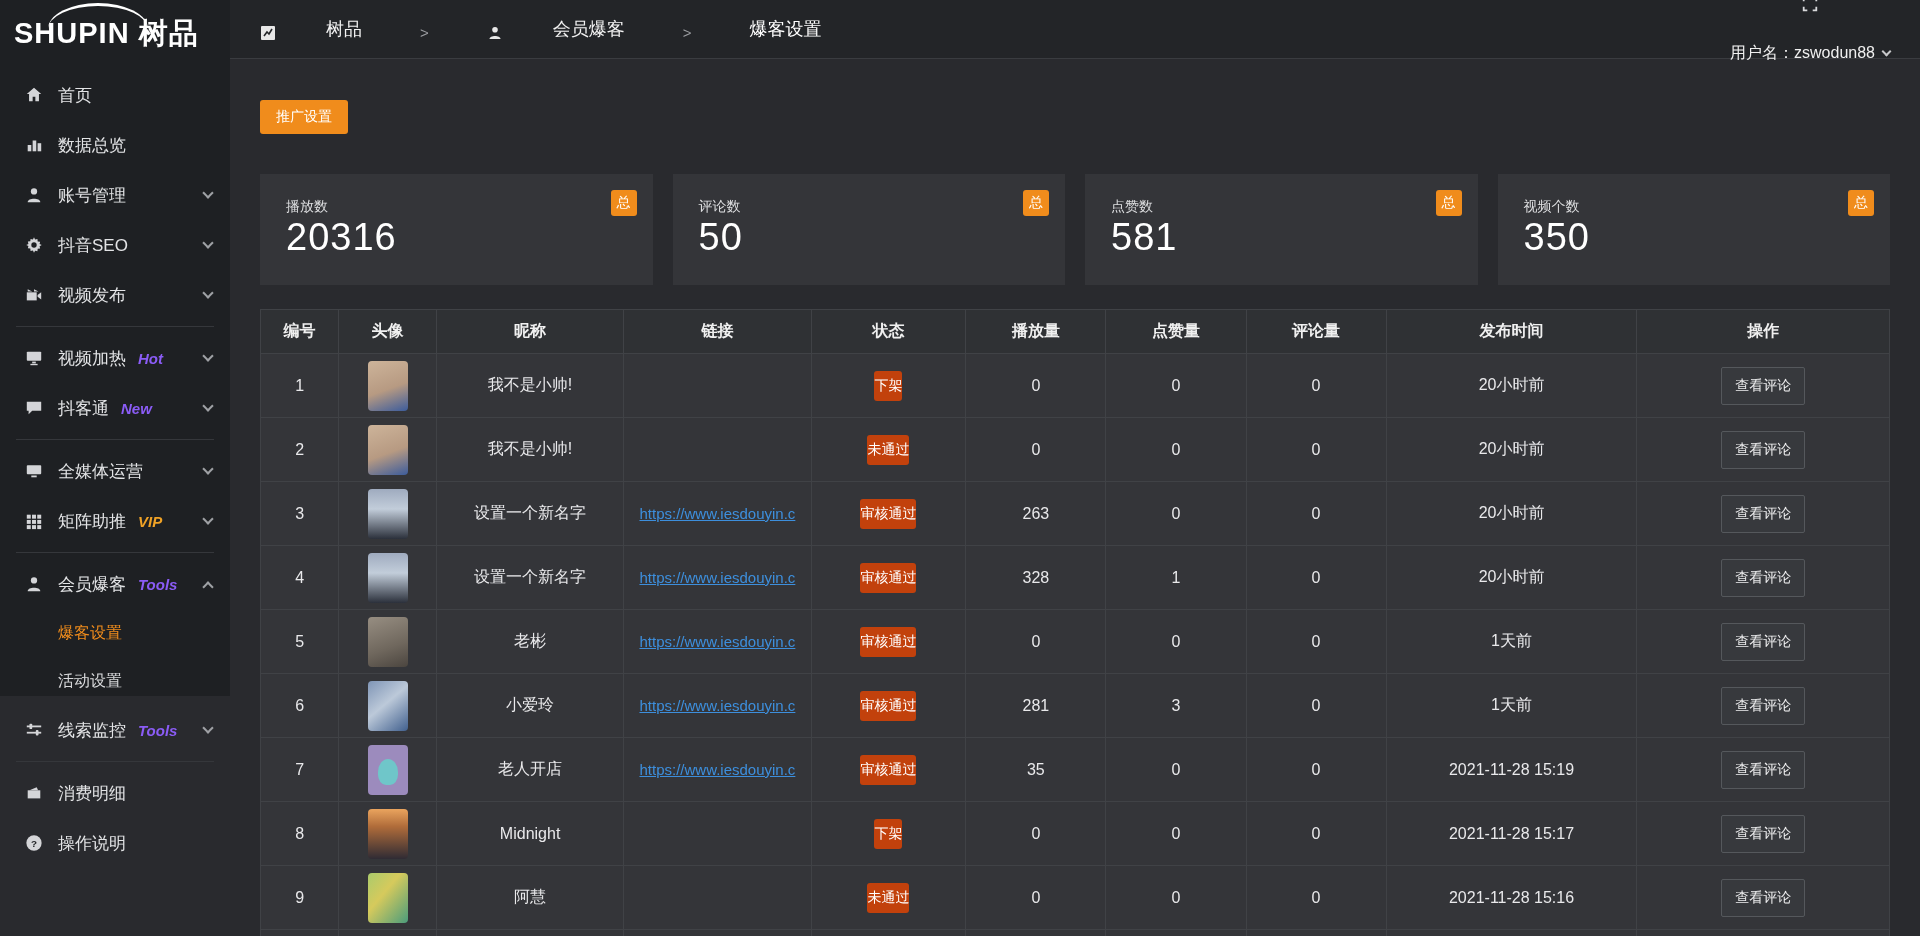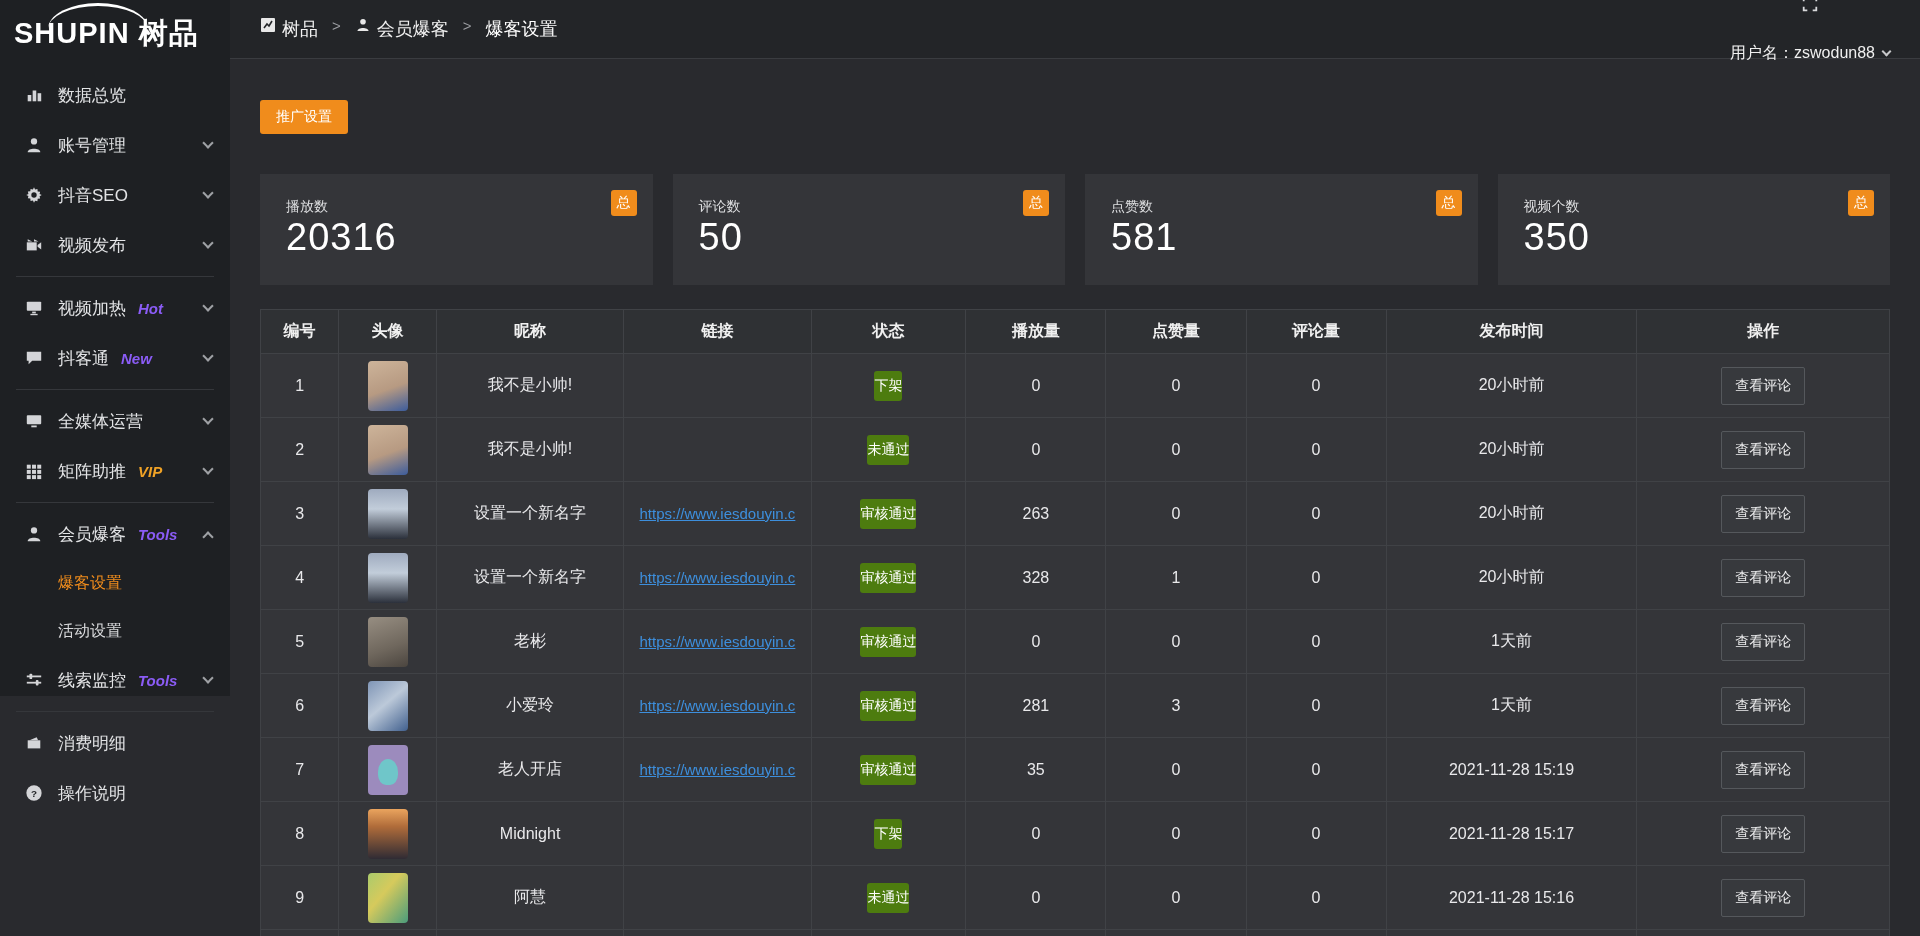--- a/index.html
+++ b/index.html
@@ -26,21 +26,21 @@
   .tag.gold { color:#f0a226; }
   .chev { position:absolute; right:18px; width:8px; height:8px;
     border-right:2px solid #9fa1a5; border-bottom:2px solid #9fa1a5; }
   .chev.down { transform:rotate(45deg); top:19px; }
   .chev.up { transform:rotate(-135deg); top:24px; }
   .divider { height:1px; background:#35373b; margin:6px 16px; }
 
   
   .topbar { margin-left:230px; height:59px; background:#232528; border-bottom:1px solid #3a3c40;
     display:flex; align-items:center; justify-content:space-between; padding:0 30px; }
-  .crumbs { display:flex; align-items:flex-start; font-size:18px; color:#f2f2f2; }
+  .crumbs { display:flex; align-items:flex-end; font-size:18px; color:#f2f2f2;gap:44px; }
   .crumbs .ic { display:inline-flex; margin-right:6px; }
   .crumbs .ic svg { width:16px; height:16px; fill:#e8e8e8; }
   .crumb { cursor:pointer; }
   .crumb-sep { margin:0 14px; color:#9b9da1; font-size:15px; }
   .crumb-last { color:#fff; }
   .user-zone { display:flex; align-items:center; gap:26px;flex-direction:column; }
   .fs-icon svg { width:18px; height:18px; fill:none; stroke:#d8d9db; stroke-width:2; cursor:pointer; }
   .username { font-size:16px; color:#f0f0f0; display:flex; align-items:center; cursor:pointer; }
   .username .chev2 { width:7px; height:7px; border-right:2px solid #c7c8ca; border-bottom:2px solid #c7c8ca;
     transform:rotate(45deg); margin-left:8px; margin-top:-4px; }
@@ -68,34 +68,42 @@
   .av1 { background:linear-gradient(160deg,#cdb49a 0%,#b79a82 55%,#3c5c9c 100%); }
   .av3 { background:linear-gradient(180deg,#9fabbf 0%,#c2cdda 40%,#2b303b 100%); }
   .av5 { background:linear-gradient(160deg,#978e82 0%,#6f675d 60%,#4b453f 100%); }
   .av6 { background:linear-gradient(140deg,#7f95b6 0%,#bcc9d9 45%,#41608e 100%); }
   .av7 { background:#9c8bbd; position:relative; }
   .av7::after { content:""; position:absolute; left:10px; top:14px; width:20px; height:26px;
     background:#6fc6c9; border-radius:50% 50% 40% 40%; }
   .av8 { background:linear-gradient(180deg,#eaa45e 0%,#b06c3a 35%,#2f2b34 100%); }
   .av9 { background:linear-gradient(130deg,#aacb6c 0%,#d6ca5c 40%,#4b9c7c 100%); }
   .link { color:#3d8fdd; font-size:15px; cursor:pointer;text-decoration:underline; }
-  .status-badge { display:inline-block; background:#4d7c0f; color:#fff; font-size:14px;
+  .status-badge { display:inline-block; background:#c2410c; color:#fff; font-size:14px;
     padding:6px 0; border-radius:3px; }
   .view-btn { background:#37393d; border:1px solid #55585c; color:#eeeeef; font-size:14px;
     padding:9px 13px; border-radius:2px; cursor:pointer; font-family:inherit; }
 </style>
 </head>
 <body>
 
 <aside class="sidebar">
   <div class="logo">
     <div class="logo-arc"></div>
     <div class="logo-text">SHUPIN 树品</div>
   </div>
   <nav class="nav">
+    <div class="nav-item">
+      <span class="ic">
+          <svg viewBox="0 0 20 20">
+            <path d="M10 2 L18 9 H15.5 V17 H11.5 V12 H8.5 V17 H4.5 V9 H2 Z"></path>
+          </svg>
+        </span>
+      <span class="lbl">首页</span>
+    </div>
     <div class="nav-item">
       <span class="ic">
           <svg viewBox="0 0 20 20">
             <rect x="3" y="10" width="4" height="7"></rect>
             <rect x="8.5" y="5" width="4" height="12"></rect>
             <rect x="14" y="8" width="4" height="9"></rect>
           </svg>
         </span>
       <span class="lbl">数据总览</span>
     </div>

